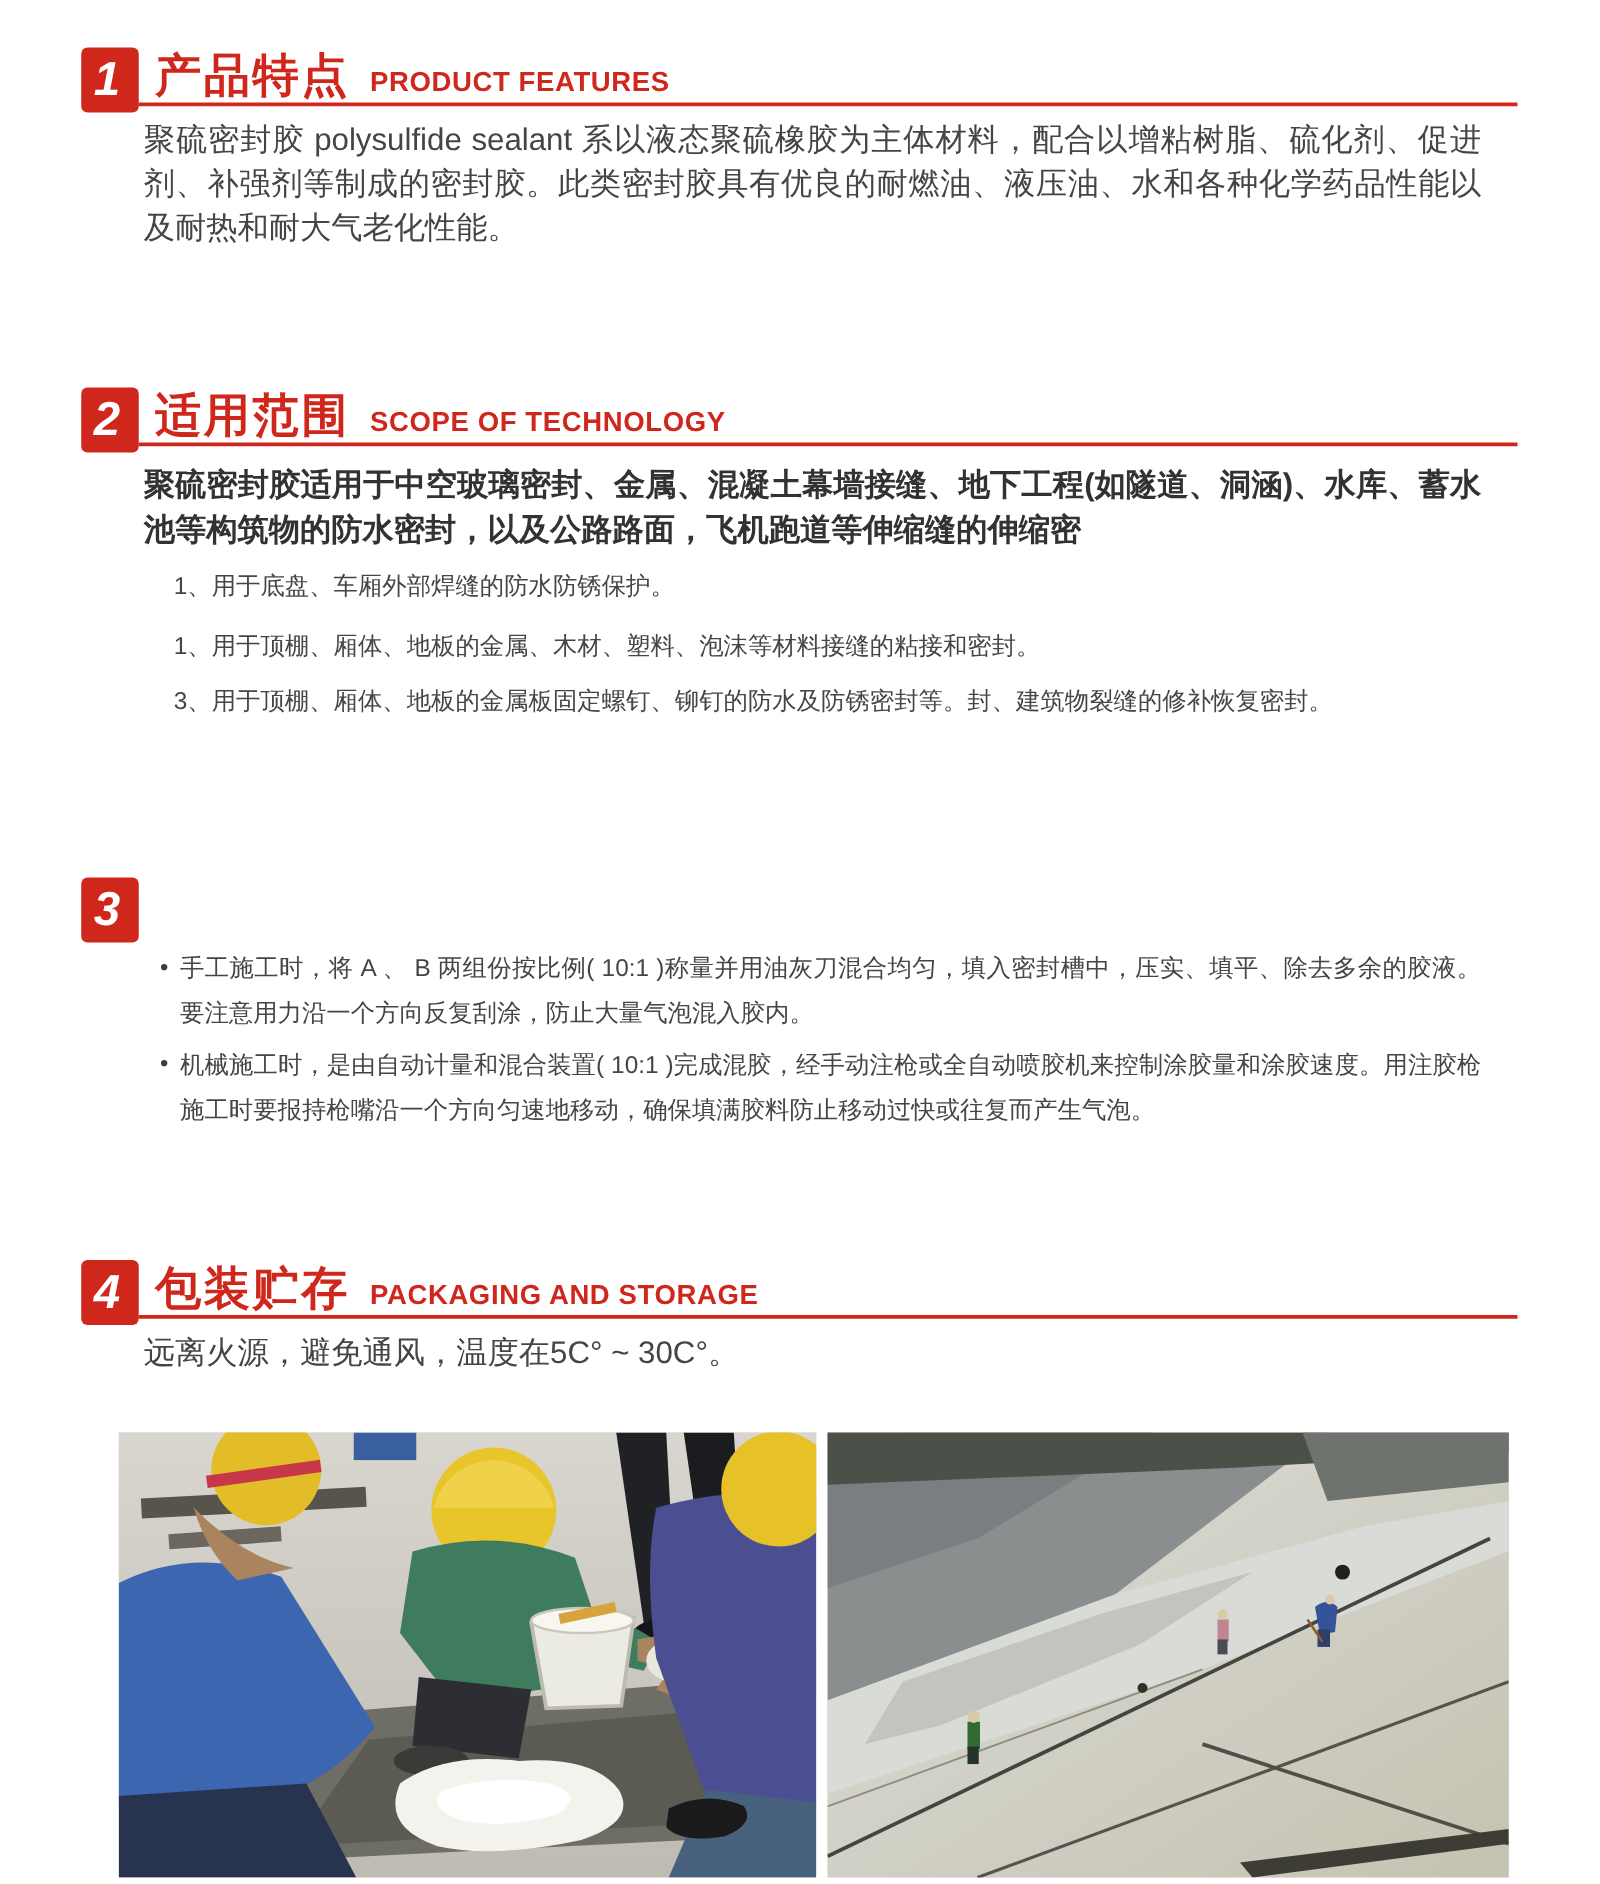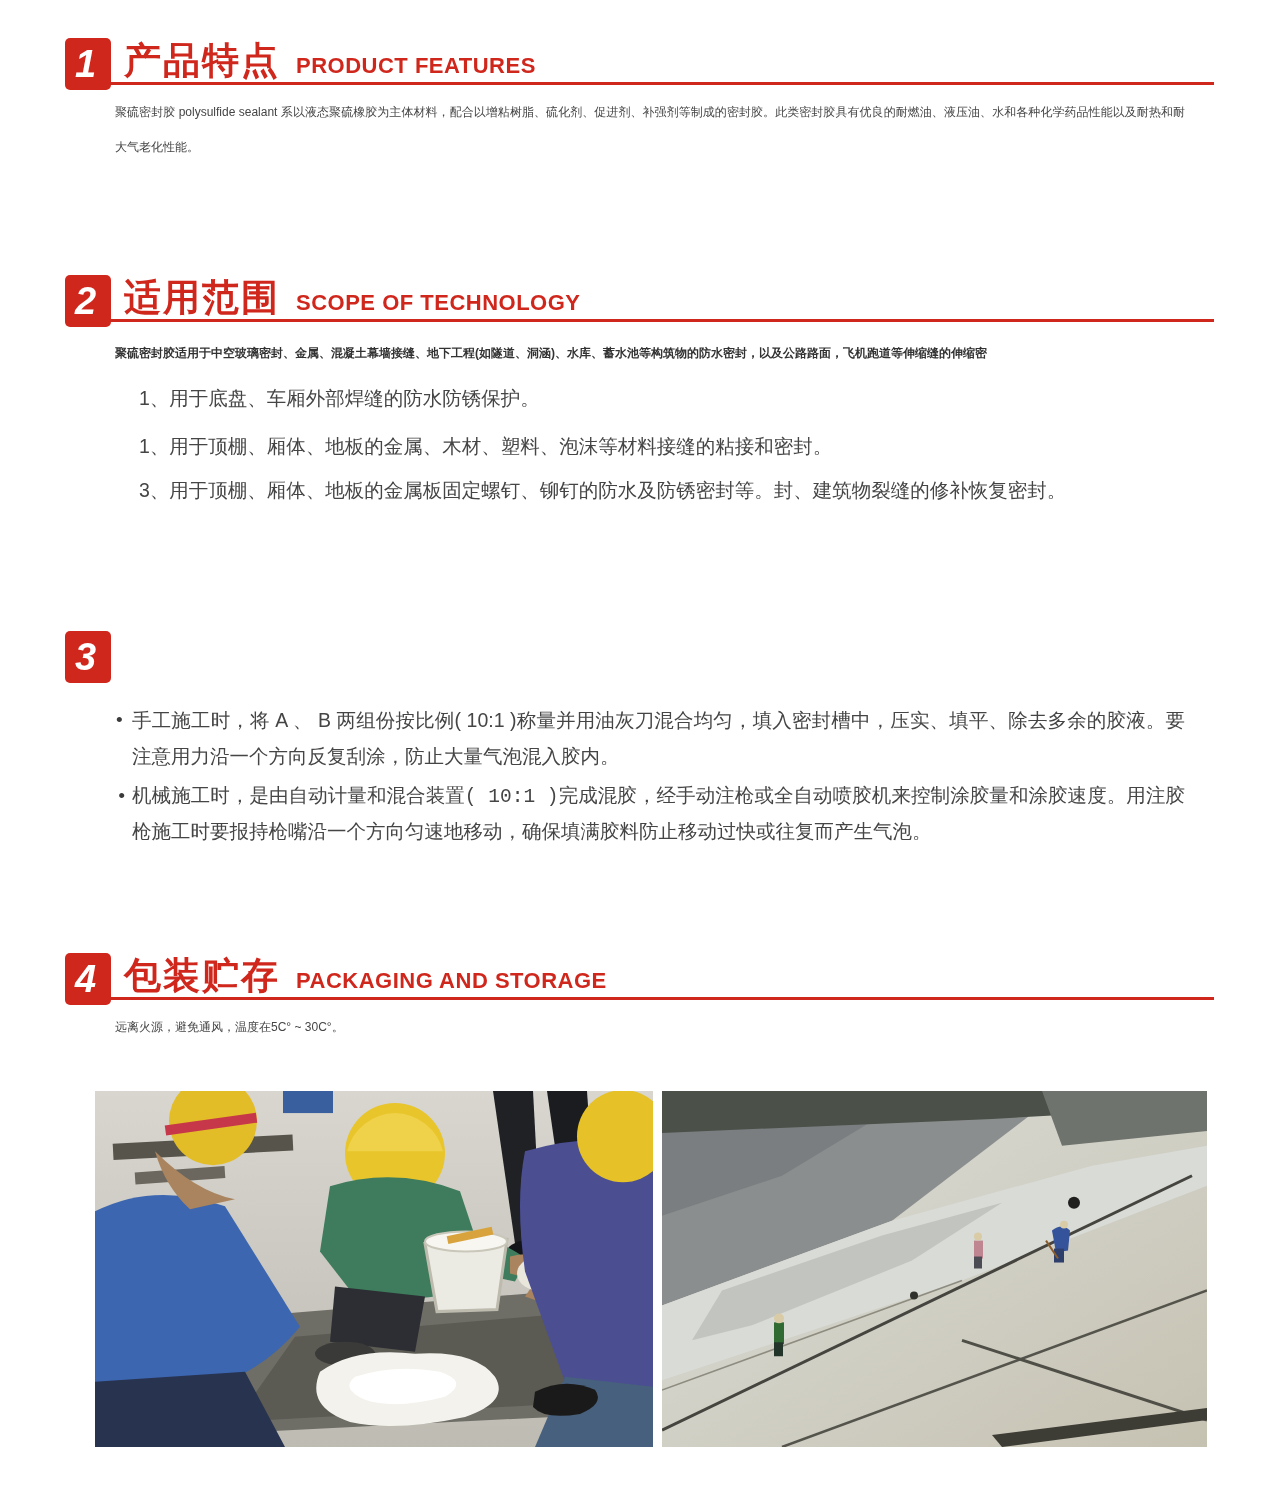--- a/index.html
+++ b/index.html
@@ -24,34 +24,34 @@
   }
   .sec-title-wrap{
     flex:1;display:flex;align-items:baseline;
     border-bottom:3px solid var(--red);padding:0 0 3px 13px;min-width:0;gap:16px;
   }
   .sec-title-cn{color:var(--red);font-size:37px;font-weight:bold;letter-spacing:2px;line-height:1;}
   .sec-title-en{color:var(--red);font-size:22px;font-weight:bold;letter-spacing:.5px;}
   
   .body-text{
     margin:0 95px 0 115px;color:var(--text);
-    font-size:12px;line-height:35px;text-align:justify;
+    font-size:25px;line-height:35px;text-align:justify;
   }
   .p-gap{margin-top:10px;}
   .lead{font-weight:bold;color:var(--lead);margin-top:13px;line-height:36px;}
   .items{margin-top:10px;margin-left:24px;}
   .item{margin:0 95px 0 115px;color:var(--text);font-size:19.5px;line-height:34px;}
   .item + .item{margin-top:10px;}
   .item.first-gap{margin-bottom:14px;}
-  .bullets{margin-top:24px;}
+  .bullets{margin-top:8px;padding-left:12px;}
   .bullet{
     position:relative;margin:0 95px 0 132px;color:var(--text);
     font-size:19.5px;line-height:36px;text-align:justify;
   }
-  .bullet + .bullet{margin-top:5px;font-family:Liberation Mono, monospace;}
+  .bullet + .bullet{margin-top:5px;}
   .bullet::before{
     content:"•";position:absolute;left:-16px;top:0;color:#3a3a3a;font-size:19px;
   }
   .mt-s2{margin-top:110px;}
   .mt-s3{margin-top:124px;}
   .mt-s4{margin-top:102px;}
   
   .photos{display:flex;gap:9px;margin:46px 73px 0 95px;}
   .photo{height:356px;display:block;background:#cfcdc6;flex:0 0 auto;}
   .photo svg{display:block;width:100%;height:100%;}

